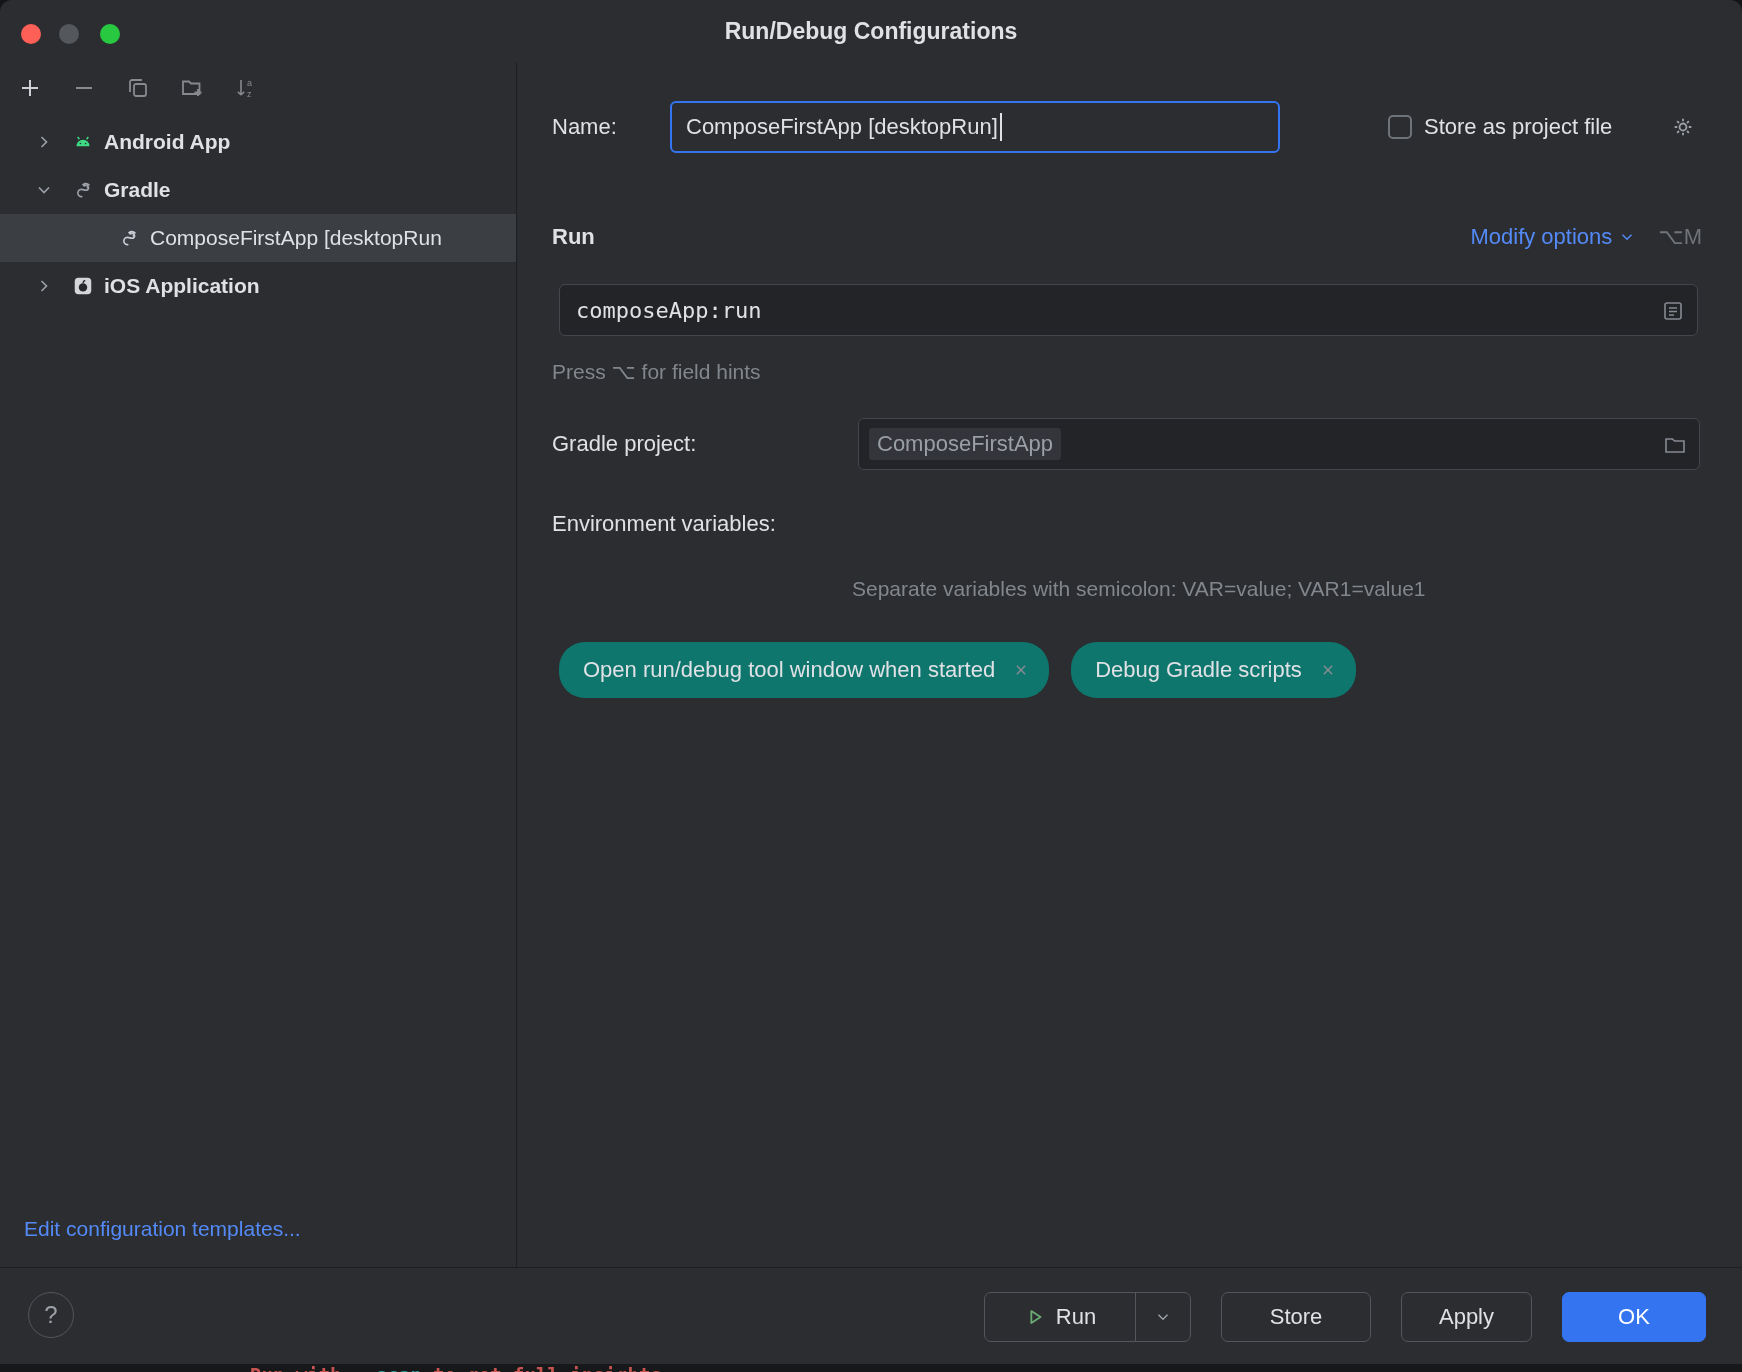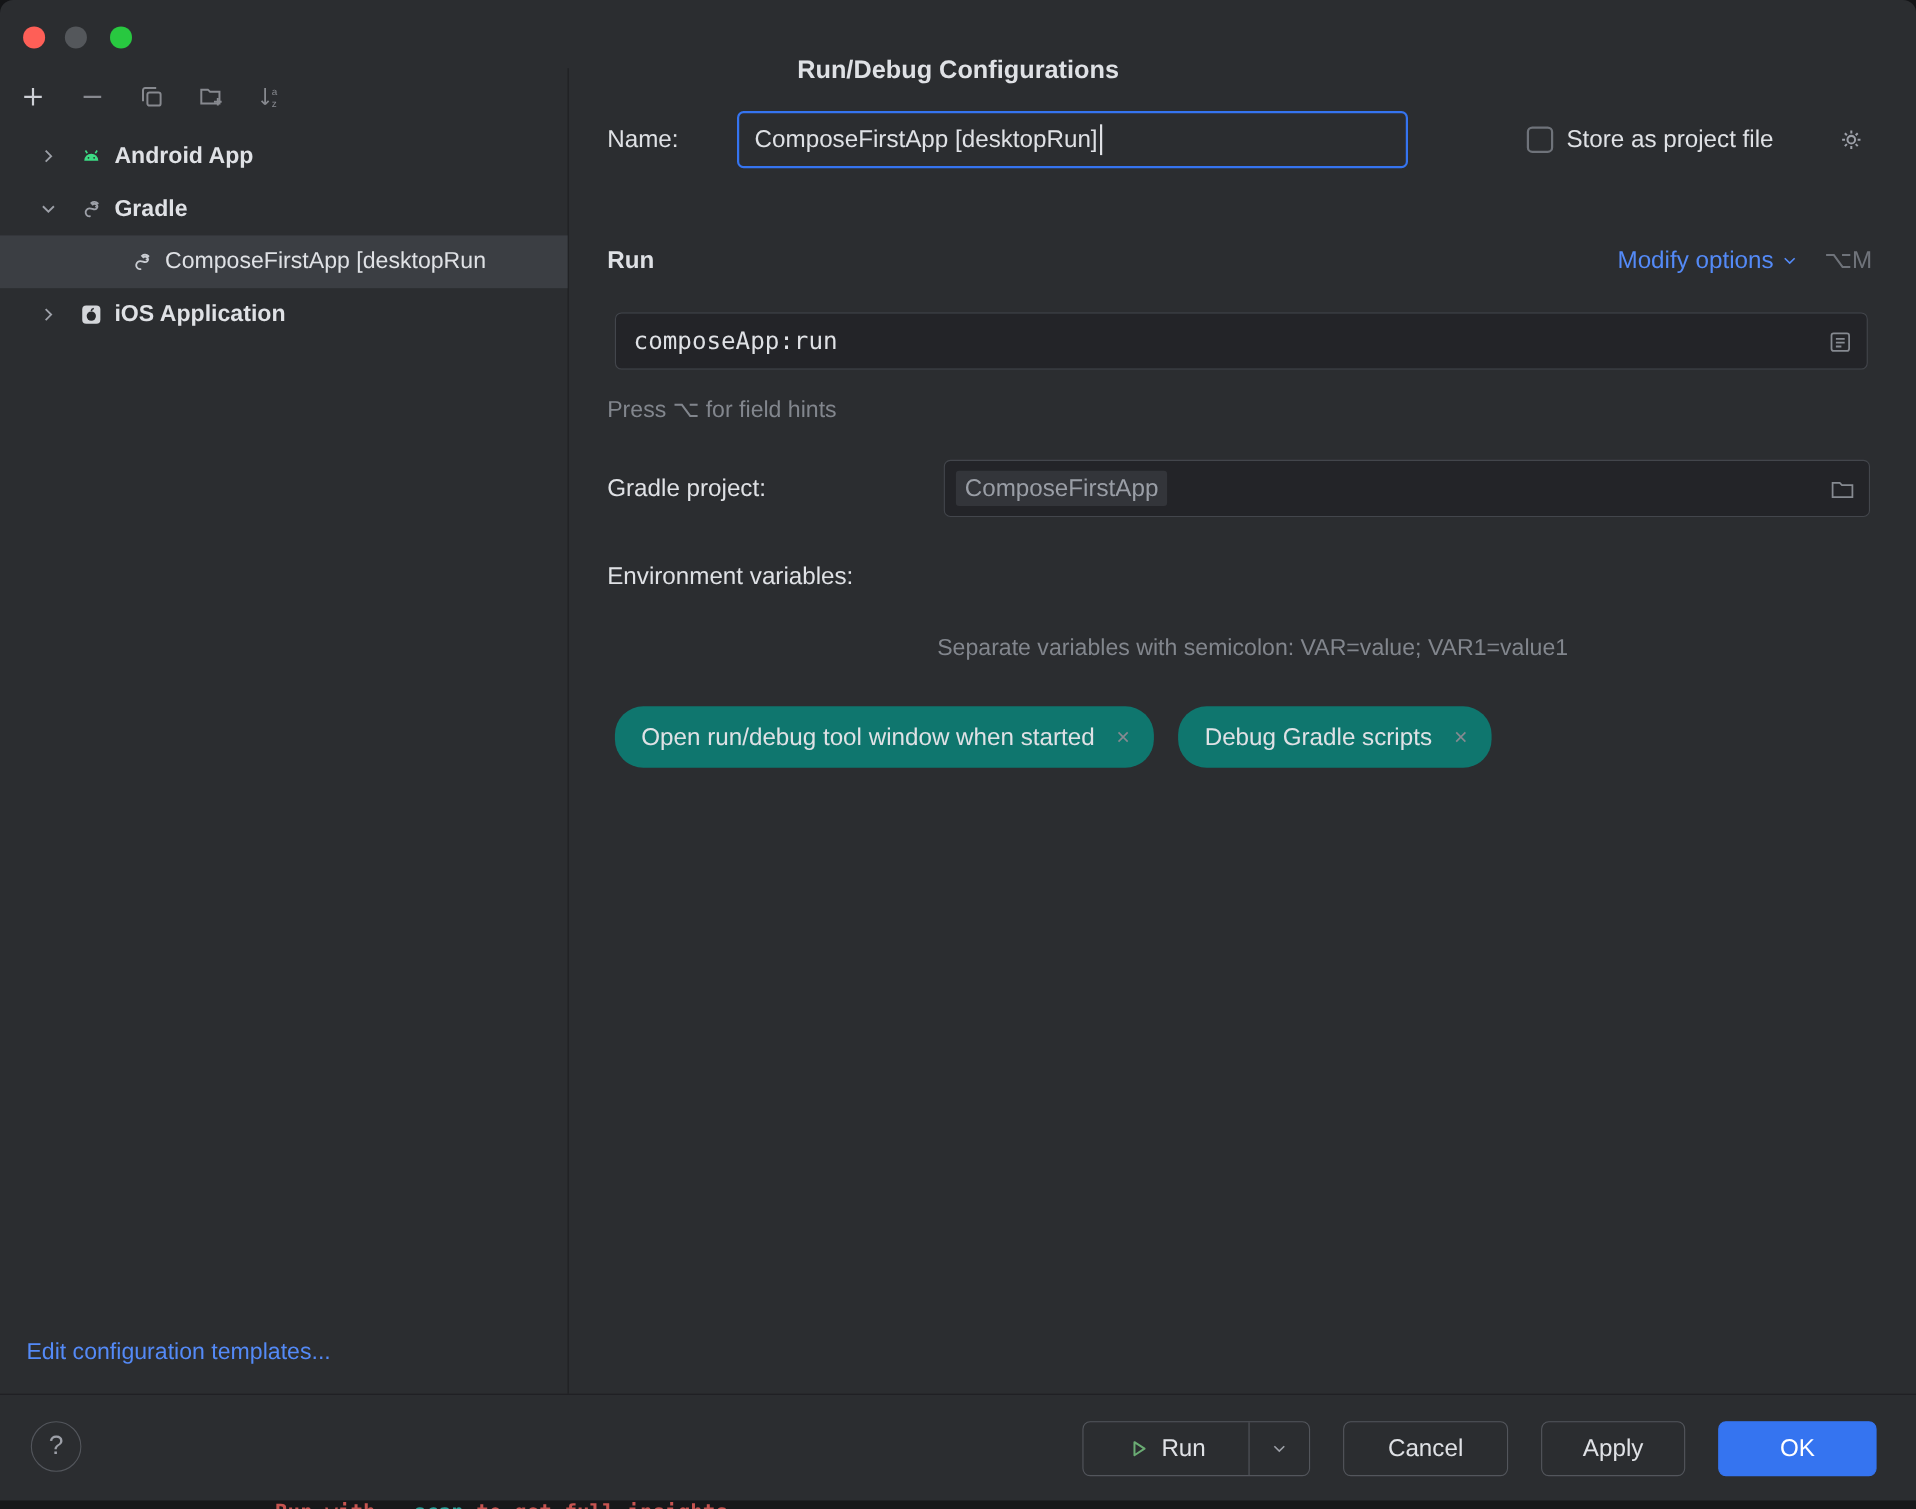--- a/index.html
+++ b/index.html
@@ -11,21 +11,21 @@
             background:#2b2d30; border-radius:12px 12px 0 0; }
 
   
   .titlebar { position:absolute; top:0; left:0; right:0; height:62px; }
   .light { position:absolute; top:24px; width:20px; height:20px; border-radius:50%; }
   .light.red   { left:21px;  background:#fe5f57; }
   .light.gray  { left:59px;  background:#54575b; }
   .light.green { left:100px; background:#28c840; }
   .win-title { position:absolute; top:0; left:0; right:0; height:62px;
                display:flex; align-items:center; justify-content:center;
-               color:#dfe1e5; font-size:23px; font-weight:bold;margin-top:32px; }
+               color:#dfe1e5; font-size:23px; font-weight:bold; }
 
   
   .sidebar { position:absolute; top:62px; left:0; width:517px; height:1205px;
              border-right:1px solid #1e1f22; }
   .side-toolbar { position:absolute; top:14px; left:18px; display:flex; gap:30px; align-items:center; }
   .tb-icon { width:24px; height:24px; display:inline-flex; align-items:center; justify-content:center; }
   .tree { position:absolute; top:56px; left:0; right:0; }
   .tree-row { height:48px; display:flex; align-items:center; color:#dfe1e5;
               font-size:21px; white-space:nowrap; overflow:hidden; }
   .tree-row.top { padding-left:34px; font-weight:bold; }
@@ -308,21 +308,21 @@
           <span>Run</span>
         </span>
         <span class="run-divider"></span>
         <span class="run-chevron">
           <svg width="18" height="18" viewBox="0 0 24 24">
               <path d="M6 9l6 6 6-6" stroke="#9da0a8" stroke-width="2" fill="none"></path>
             </svg>
         </span>
       </div>
       <div class="btn btn-cancel">
-        <span>Cancel</span>
+        <span>Store</span>
       </div>
       <div class="btn btn-apply">
         <span>Apply</span>
       </div>
       <div class="btn btn-ok">
         <span>OK</span>
       </div>
     </div>
   </div>
 

